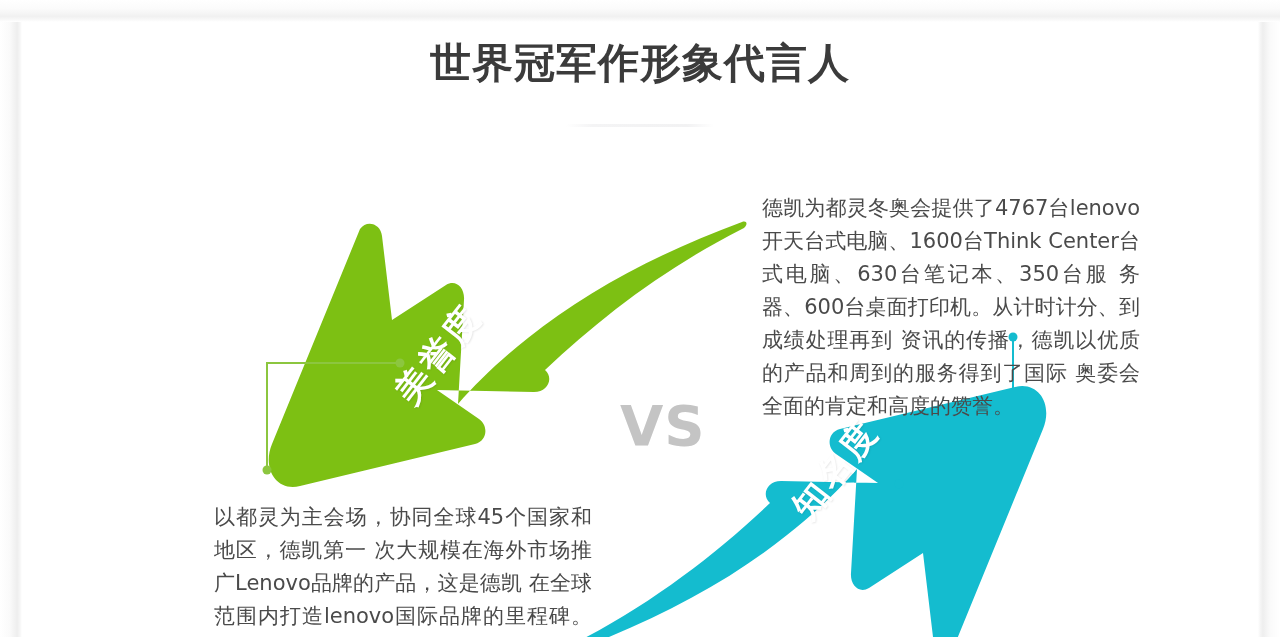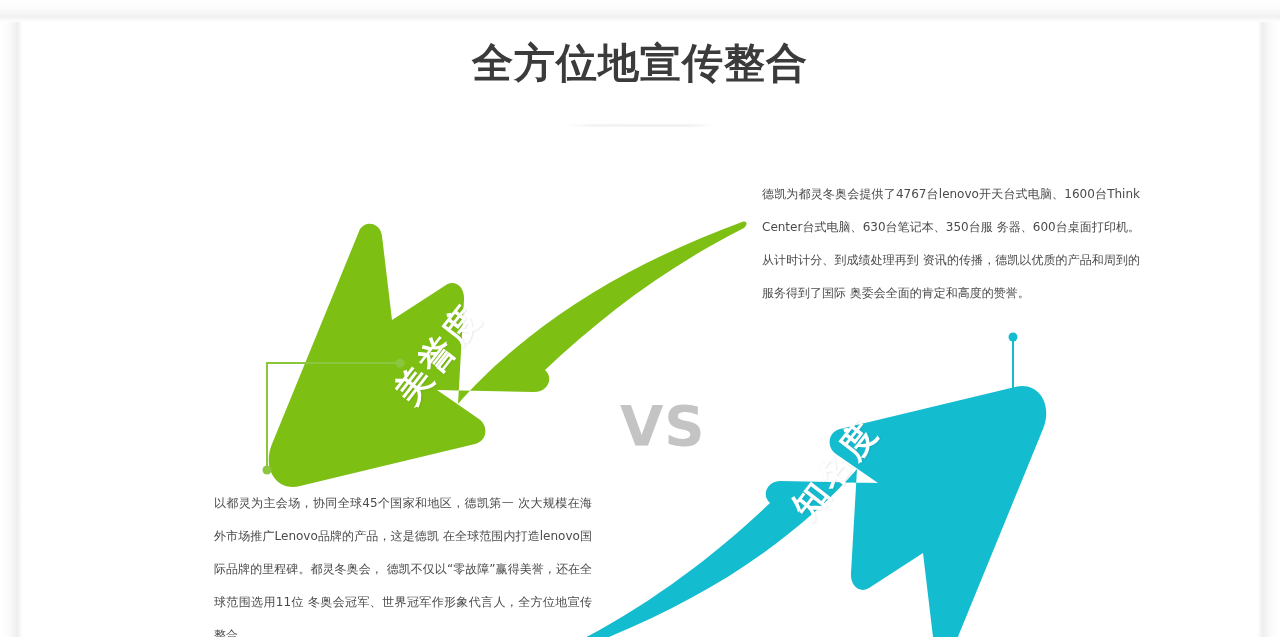--- a/index.html
+++ b/index.html
@@ -126,24 +126,25 @@
     left: 782px;
     top: 500px;
     transform: rotate(-52deg);
     transform-origin: left top;
   }
 
   
   .body-text {
     position: absolute;
     color: #4a4a4a;
-    font-size: 12px;
+    font-size: 21px;
     line-height: 33px;
     z-index: 18;
     text-align: justify;
+    margin-top: 14px;
   }
   #text-top-right {
     left: 762px;
     top: 178px;
     width: 378px;
   }
   #text-bottom-left {
     left: 214px;
     top: 487px;
     width: 378px;
@@ -204,21 +205,21 @@
       <circle cx="267" cy="470" r="4.5" fill="#8CC63F"></circle>
     </g>
 
     <g>
       <path fill="none" stroke="#14BCCF" stroke-width="2" d="M 899,484 L 1013,484 L 1013,337"></path>
       <circle cx="899" cy="484" r="4.5" fill="#14BCCF"></circle>
       <circle cx="1013" cy="337" r="4.5" fill="#14BCCF"></circle>
     </g>
   </svg>
 
-  <div id="page-title">全方位地宣传整合</div>
+  <div id="page-title">世界冠军作形象代言人</div>
   <div id="title-divider"></div>
 
   <div id="vs-label">VS</div>
 
   <div id="label-meiyudu" class="arrow-label">美誉度</div>
 
   <div id="label-zhimingdu" class="arrow-label">知名度</div>
 
   <div id="text-top-right" class="body-text">德凯为都灵冬奥会提供了4767台lenovo开天台式电脑、1600台Think Center台式电脑、630台笔记本、350台服 务器、600台桌面打印机。从计时计分、到成绩处理再到 资讯的传播，德凯以优质的产品和周到的服务得到了国际 奥委会全面的肯定和高度的赞誉。</div>
 

